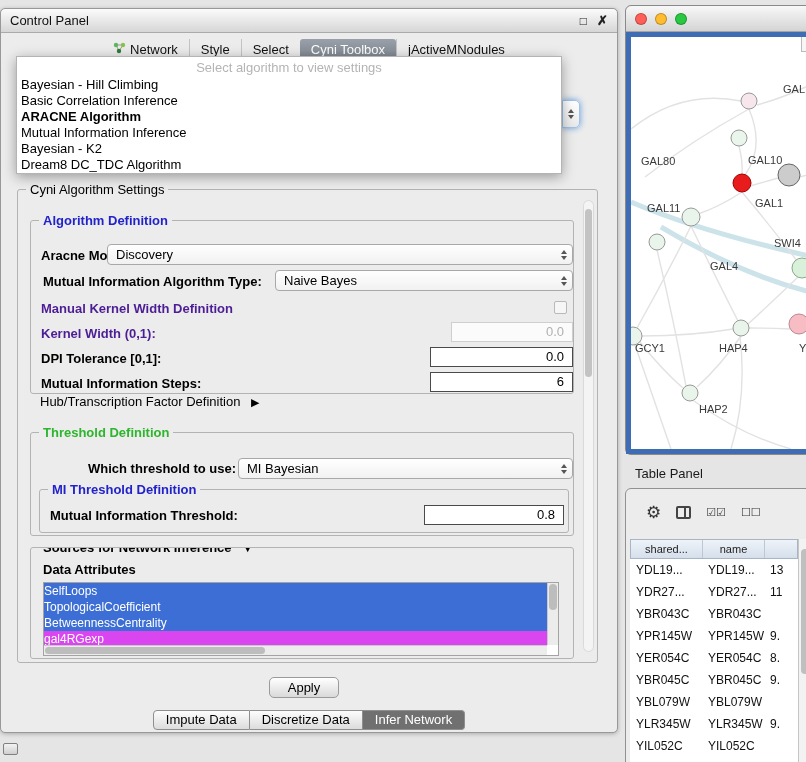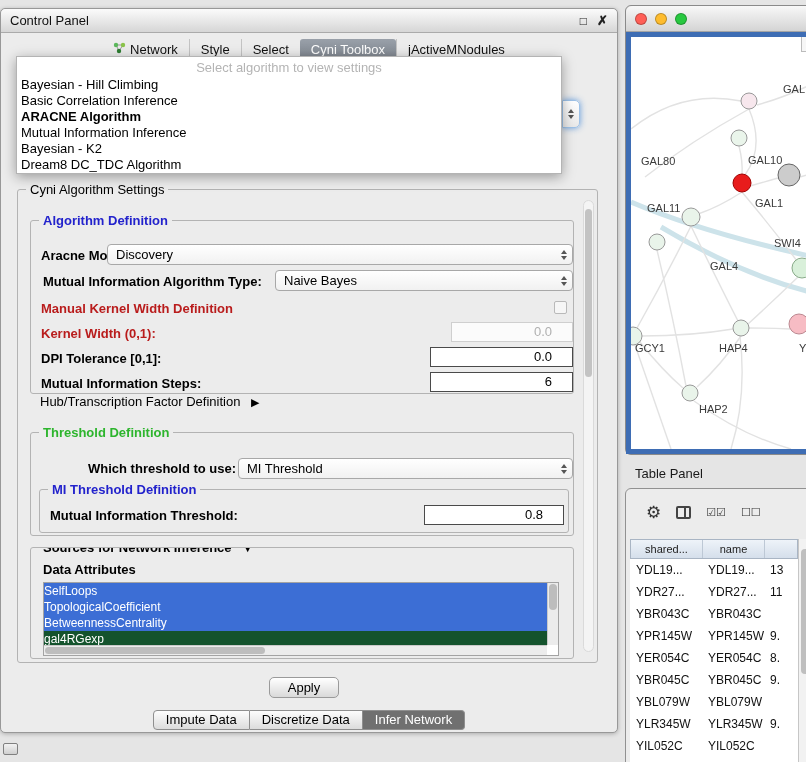--- a/index.html
+++ b/index.html
@@ -34,31 +34,31 @@
       background:linear-gradient(#fff,#e9e9e9);border:1px solid #9ec2e8;border-radius:0 5px 5px 0;
       box-shadow:0 0 6px rgba(90,150,220,.9);display:flex;align-items:center;justify-content:center}
 
   
   .group{position:absolute;border:1px solid #b3b3b3;border-radius:3px}
   .g-title{position:absolute;top:-8px;background:#ececec;padding:0 4px;font-size:13px;line-height:15px;white-space:nowrap}
   .blue{color:#2222cc;font-weight:bold}
   .green{color:#2db52d;font-weight:bold}
   .bold{font-weight:bold}
   .lbl{position:absolute;font-size:13px;white-space:nowrap;color:#000}
-  .dis{color:#b91c1c}
+  .dis{color:#4c1d95}
 
   .combo{position:absolute;height:21px;background:linear-gradient(#ffffff,#f1f1f1);
       border:1px solid #a8a8a8;border-radius:4px;display:flex;align-items:center}
   .combo-val{flex:1;font-size:13px;padding-left:8px;color:#000;white-space:nowrap;overflow:hidden}
   .combo-arr{width:16px;height:100%;display:flex;flex-direction:column;align-items:center;justify-content:center}
   .combo-arr::before{content:"";border:3px solid transparent;border-bottom:4px solid #555;margin-bottom:2px}
   .combo-arr::after{content:"";border:3px solid transparent;border-top:4px solid #555}
 
   .field{position:absolute;height:20px;background:#fff;border:1px solid #4a4a4a;font-size:13px;
-      text-align:right;padding:0 20px;line-height:18px;color:#000}
+      text-align:right;padding:0 8px;line-height:18px;color:#000}
   .field.disabled{border-color:#cfcfcf;color:#b0b0b0;background:#fbfbfb}
   .cb{position:absolute;width:13px;height:13px;border:1px solid #b9b9b9;background:#f6f6f6;border-radius:2px}
 
   .hub{position:absolute;left:22px;top:204px;font-size:13px;font-weight:normal;white-space:nowrap}
   .tri{font-size:11px;margin-left:7px}
 
   
   .attr-list{position:absolute;left:12px;top:34px;width:516px;height:74px;background:#fff;
       border:1px solid #a3a3a3;overflow:hidden}
   .attr{height:16px;line-height:16px;font-size:12px;color:#fff;width:calc(100% - 11px);white-space:nowrap}
@@ -195,42 +195,42 @@
       <div class="hub">
         <span>Hub/Transcription Factor Definition</span>
         <span class="tri">▶</span>
       </div>
 
       <div class="group" style="left:12px;top:242px;width:544px;height:104px">
         <span class="g-title green" style="left:8px">Threshold Definition</span>
 
         <span class="lbl bold" style="left:57px;top:28px">Which threshold to use:</span>
         <div class="combo" style="left:207px;top:25px;width:335px">
-          <span class="combo-val">MI Threshold</span>
+          <span class="combo-val">MI Bayesian</span>
           <span class="combo-arr"></span>
         </div>
 
         <div class="group" style="left:8px;top:56px;width:530px;height:44px">
           <span class="g-title blue" style="left:8px">MI Threshold Definition</span>
           <span class="lbl bold" style="left:10px;top:18px">Mutual Information Threshold:</span>
           <div class="field" style="left:384px;top:15px;width:140px">0.8</div>
         </div>
       </div>
 
       <div class="group" style="left:12px;top:357px;width:544px;height:112px;overflow:hidden">
         <span class="g-title bold" style="left:8px">
           <span>Sources for Network Inference</span>
           <span class="tri">▼</span>
         </span>
         <span class="lbl bold" style="left:12px;top:14px">Data Attributes</span>
         <div class="attr-list">
           <div class="attr" style="background: rgb(60, 110, 213);">SelfLoops</div>
             <div class="attr" style="background: rgb(60, 110, 213);">TopologicalCoefficient</div>
             <div class="attr" style="background: rgb(60, 110, 213);">BetweennessCentrality</div>
-            <div class="attr" style="background: #14532d;">gal4RGexp</div>
+            <div class="attr" style="background: #d946ef;">gal4RGexp</div>
             <div class="list-vscroll">
               <div class="list-vthumb"></div>
             </div>
           <div class="list-hscroll">
               <div class="list-hthumb"></div>
             </div>
         </div>
       </div>
 
       <div class="vscroll">

